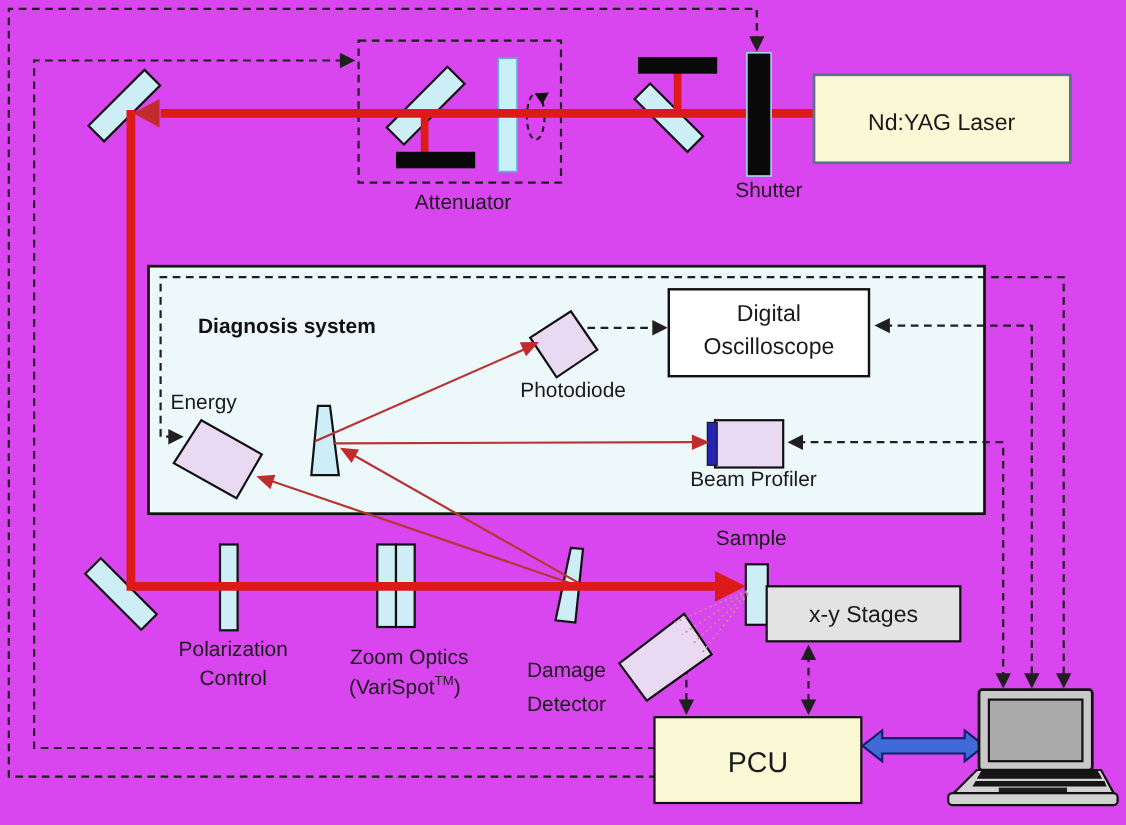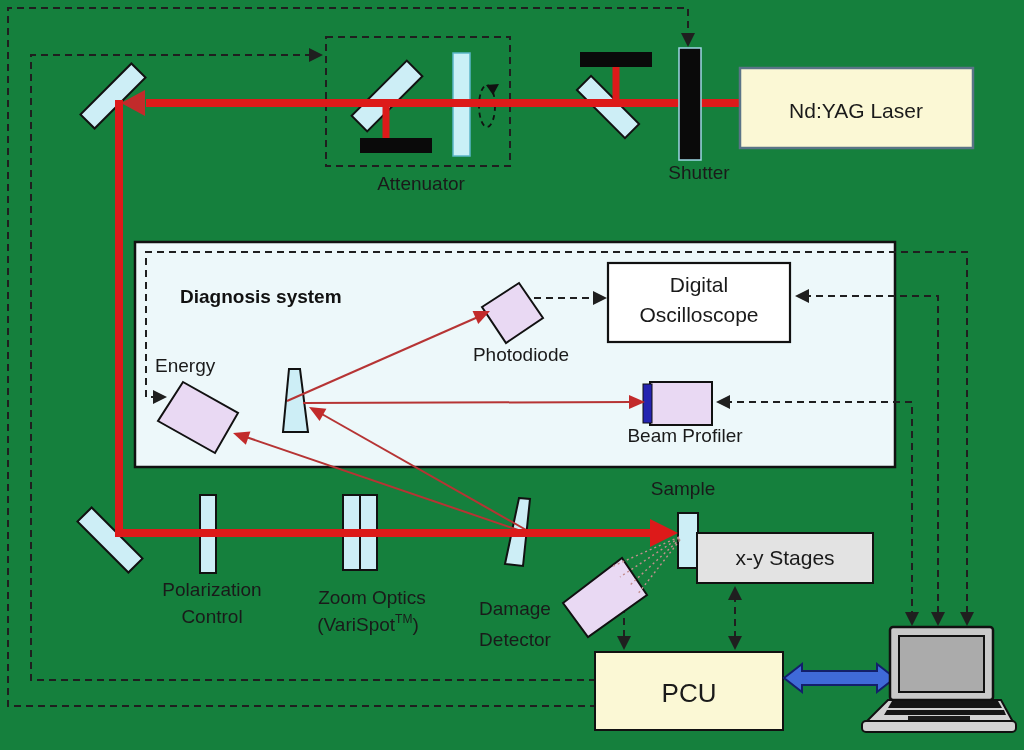--- a/index.html
+++ b/index.html
@@ -1,16 +1,16 @@
 <!DOCTYPE html>
 <html><head>
 <meta charset="utf-8">
 <style>
   html,body{margin:0;padding:0;background:#ffffff;}
-  .stage{position:relative;width:1024px;height:750px;background:#15803d;overflow:hidden;}
+  .stage{position:relative;width:1024px;height:750px;background:#d946ef;overflow:hidden;}
   svg{display:block;}
   .lbl{font-family:"Liberation Sans",sans-serif;font-size:19px;fill:#1a1a1a;}
   .lbl-md{font-family:"Liberation Sans",sans-serif;font-size:21px;fill:#1a1a1a;}
   .lbl-bold{font-family:"Liberation Sans",sans-serif;font-size:19px;font-weight:bold;fill:#111;}
   .lbl-big{font-family:"Liberation Sans",sans-serif;font-size:26px;fill:#1a1a1a;}
   .optic{fill:#cdeef6;stroke:#111111;stroke-width:2;}
   .detector{fill:#e9d9f3;stroke:#111111;stroke-width:2;}
   .dash{stroke:#1f1f1f;stroke-width:2;fill:none;stroke-dasharray:7 5;}
   .blackfill{fill:#1f1f1f;stroke:none;}
   .beam{stroke:#dd1a1a;stroke-width:8;fill:none;}

